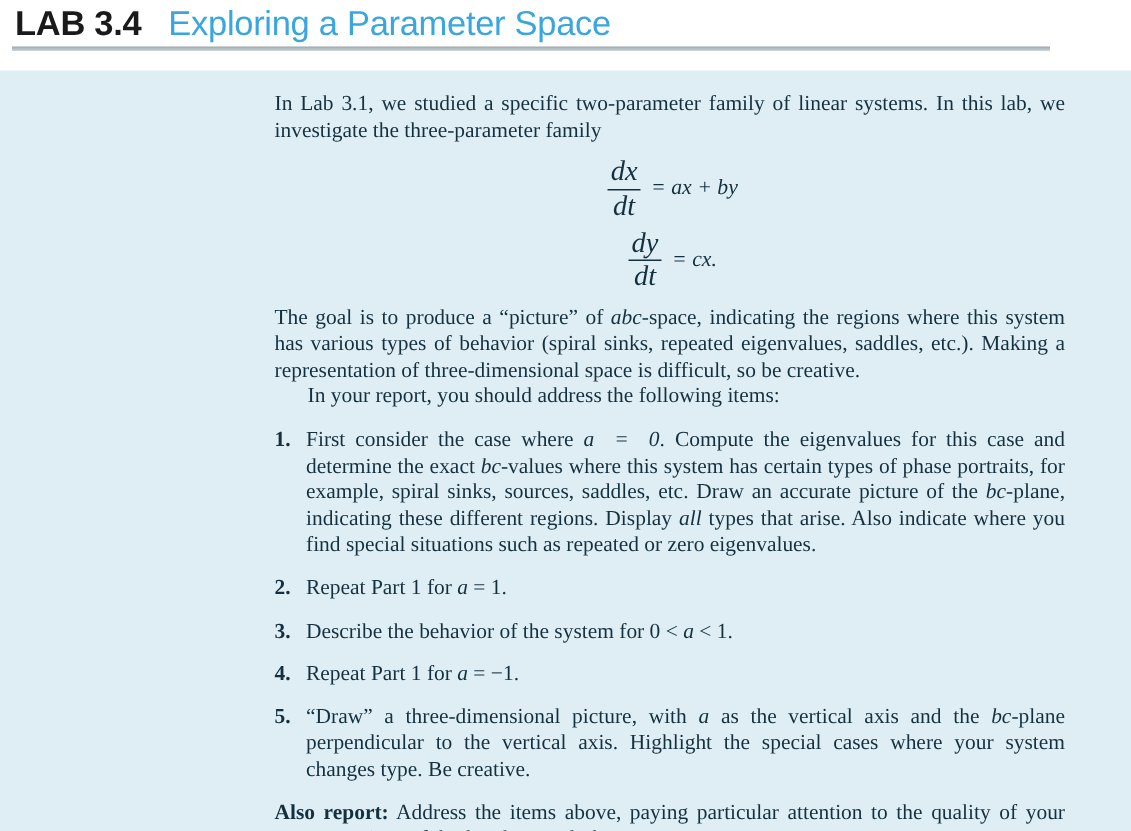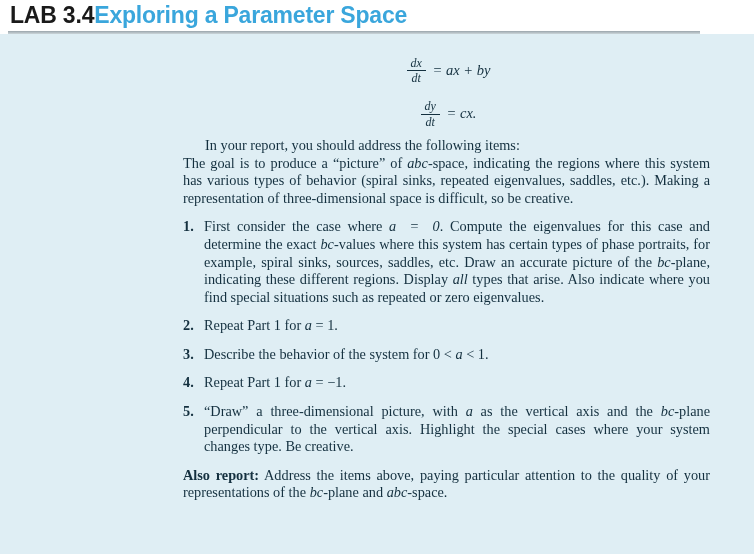--- a/index.html
+++ b/index.html
@@ -11,42 +11,43 @@
     height: 554px;
     background: #dfeef4;
     font-family: "Liberation Serif", "DejaVu Serif", serif;
     color: #14303f;
     overflow: hidden;
   }
 
   
   .header-band {
     position: relative;
-    height: 34px;
+    height: 47px;
     background: #ffffff;
     display: flex;
     align-items: flex-start;
     padding-left: 10px;
     box-sizing: border-box;
   }
   .lab-number {
     font-family: "Liberation Sans", "DejaVu Sans", sans-serif;
     font-weight: bold;
     font-size: 23px;
     line-height: 30px;
     color: #1a1a1a;
     letter-spacing: -0.2px;
     white-space: nowrap;
   }
   .lab-title {
     font-family: "Liberation Sans", "DejaVu Sans", sans-serif;
-    font-weight: bold;
+    font-weight: normal;
     font-size: 23px;
     line-height: 30px;
     color: #3aa6dc;
+    margin-left: 18px;
     letter-spacing: -0.2px;
     white-space: nowrap;
   }
   .header-rule {
     position: absolute;
     left: 8px;
     top: 31px;
     width: 692px;
     height: 3px;
     background: linear-gradient(to bottom, #9aa5ab 0%, #b9c3c8 60%, #ccd6da 100%);
@@ -76,27 +77,27 @@
     flex-direction: column;
     align-items: center;
   }
   .eqrow {
     display: flex;
     align-items: center;
     font-style: italic;
     font-size: 14.5px;
     margin-left: 4px;
   }
-  .eqrow + .eqrow { margin-top: 16px; }
+  .eqrow + .eqrow { margin-top: 6px; }
   .frac {
     display: inline-flex;
     flex-direction: column;
     align-items: center;
     line-height: 1.02;
-    font-size: 12px;
+    font-size: 19px;
   }
   .frac .num { padding: 0 2px 1px 2px; }
   .frac .den { padding: 1px 2px 0 2px; }
   .frac .bar {
     width: 100%;
     min-width: 19px;
     height: 1px;
     background: #14303f;
   }
   .eqrhs {
@@ -132,45 +133,48 @@
 <body style="background: rgb(223, 238, 244); color: rgb(20, 48, 63);">
 
 <div class="header-band">
   <span class="lab-number" style="color: rgb(26, 26, 26);">LAB 3.4</span>
   <span class="lab-title" style="color: rgb(58, 166, 220);">Exploring a Parameter Space</span>
   <div class="header-rule"></div>
 </div>
 
 <div class="content">
 
+  <p class="para">
+    <span>In Lab 3.1, we studied a specific two-parameter family of linear systems. In this lab, we investigate the three-parameter family</span>
+  </p>
 
   <div class="eqblock">
     <div class="eqrow">
       <span class="frac">
         <span class="num">dx</span>
         <span class="bar"></span>
         <span class="den">dt</span>
       </span>
       <span class="eqrhs">= ax + by</span>
     </div>
     <div class="eqrow">
       <span class="frac">
         <span class="num">dy</span>
         <span class="bar"></span>
         <span class="den">dt</span>
       </span>
       <span class="eqrhs">= cx.</span>
     </div>
   </div>
 
+  <p class="para">
+    The goal is to produce a “picture” of <span class="it">abc</span>-space, indicating the regions where this system has various types of behavior (spiral sinks, repeated eigenvalues, saddles, etc.). Making a representation of three-dimensional space is difficult, so be creative.
+  </p>
   <p class="para indent-first">
     <span>In your report, you should address the following items:</span>
-  </p>
-  <p class="para">
-    The goal is to produce a “picture” of <span class="it">abc</span>-space, indicating the regions where this system has various types of behavior (spiral sinks, repeated eigenvalues, saddles, etc.). Making a representation of three-dimensional space is difficult, so be creative.
   </p>
 
   <div class="gap-md"></div>
 
   <ol class="numlist">
     <li>
       <span class="marker">1.</span>
       First consider the case where <span class="it nowrap">a&nbsp;&nbsp;=&nbsp;&nbsp;0</span>. Compute the eigenvalues for this case and determine the exact <span class="it">bc</span>-values where this system has certain types of phase portraits, for example, spiral sinks, sources, saddles, etc. Draw an accurate picture of the <span class="it">bc</span>-plane, indicating these different regions. Display <span class="it">all</span> types that arise. Also indicate where you find special situations such as repeated or zero eigenvalues.
     </li>
     <li>

